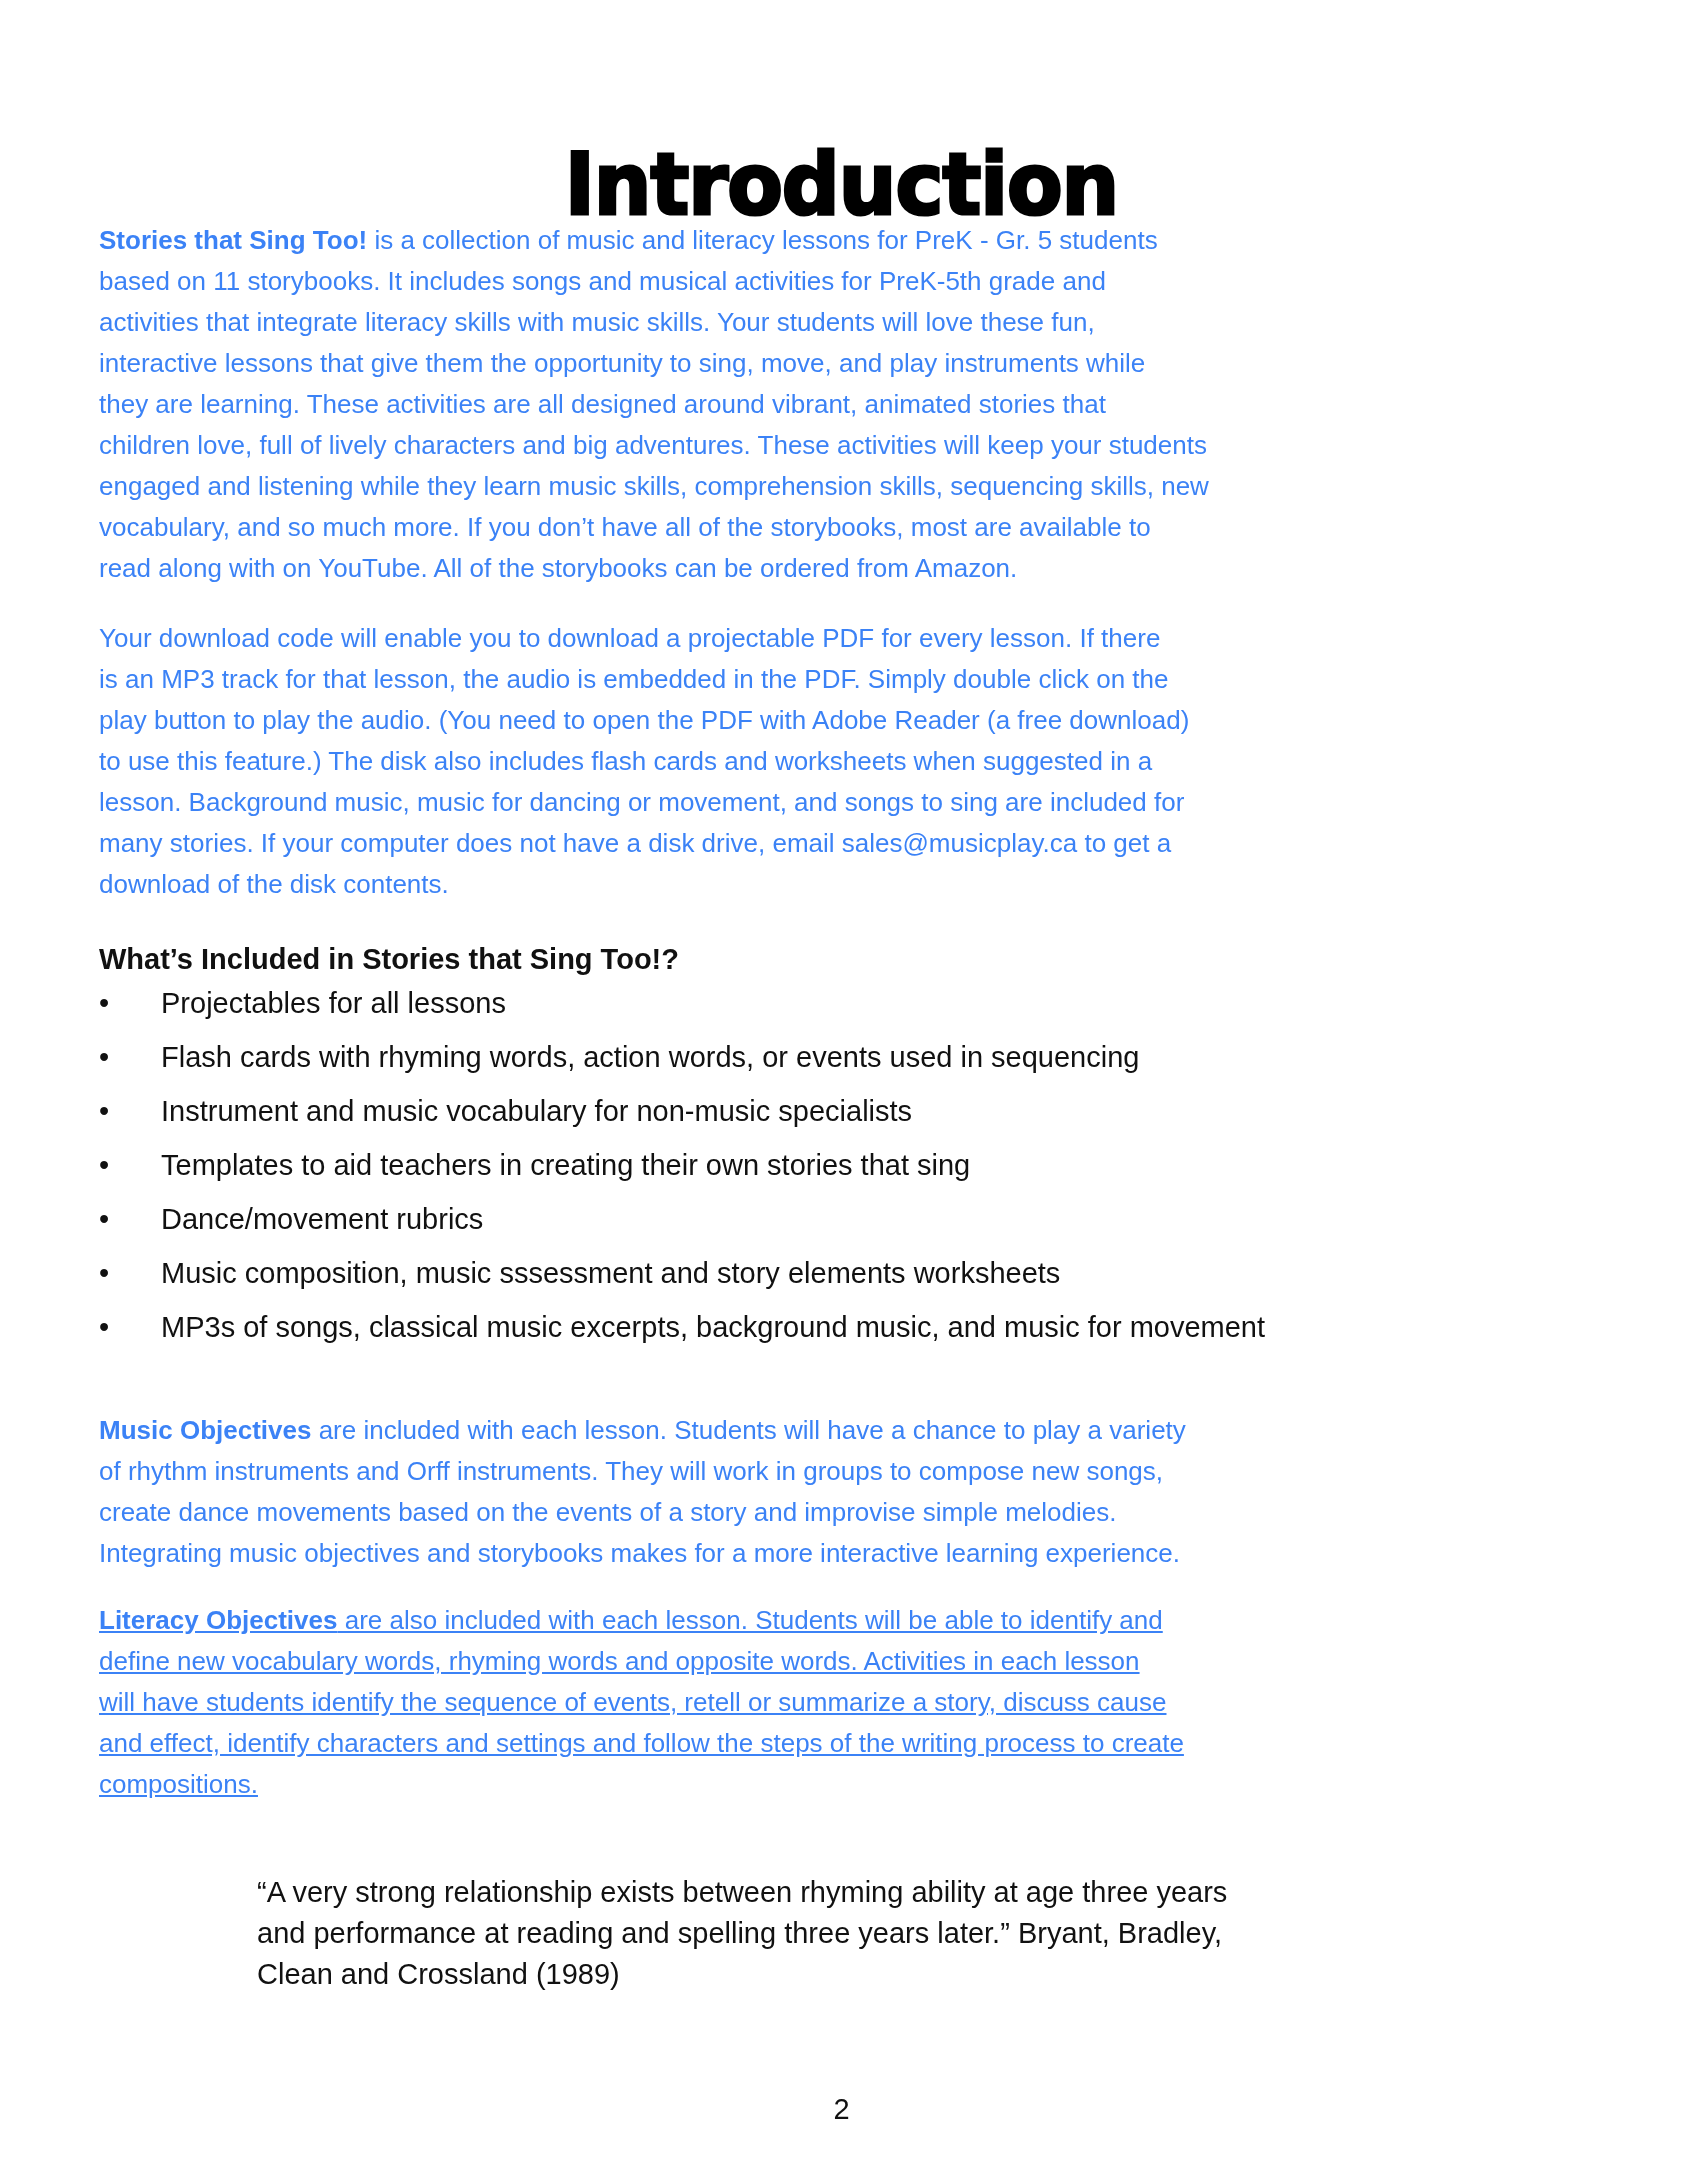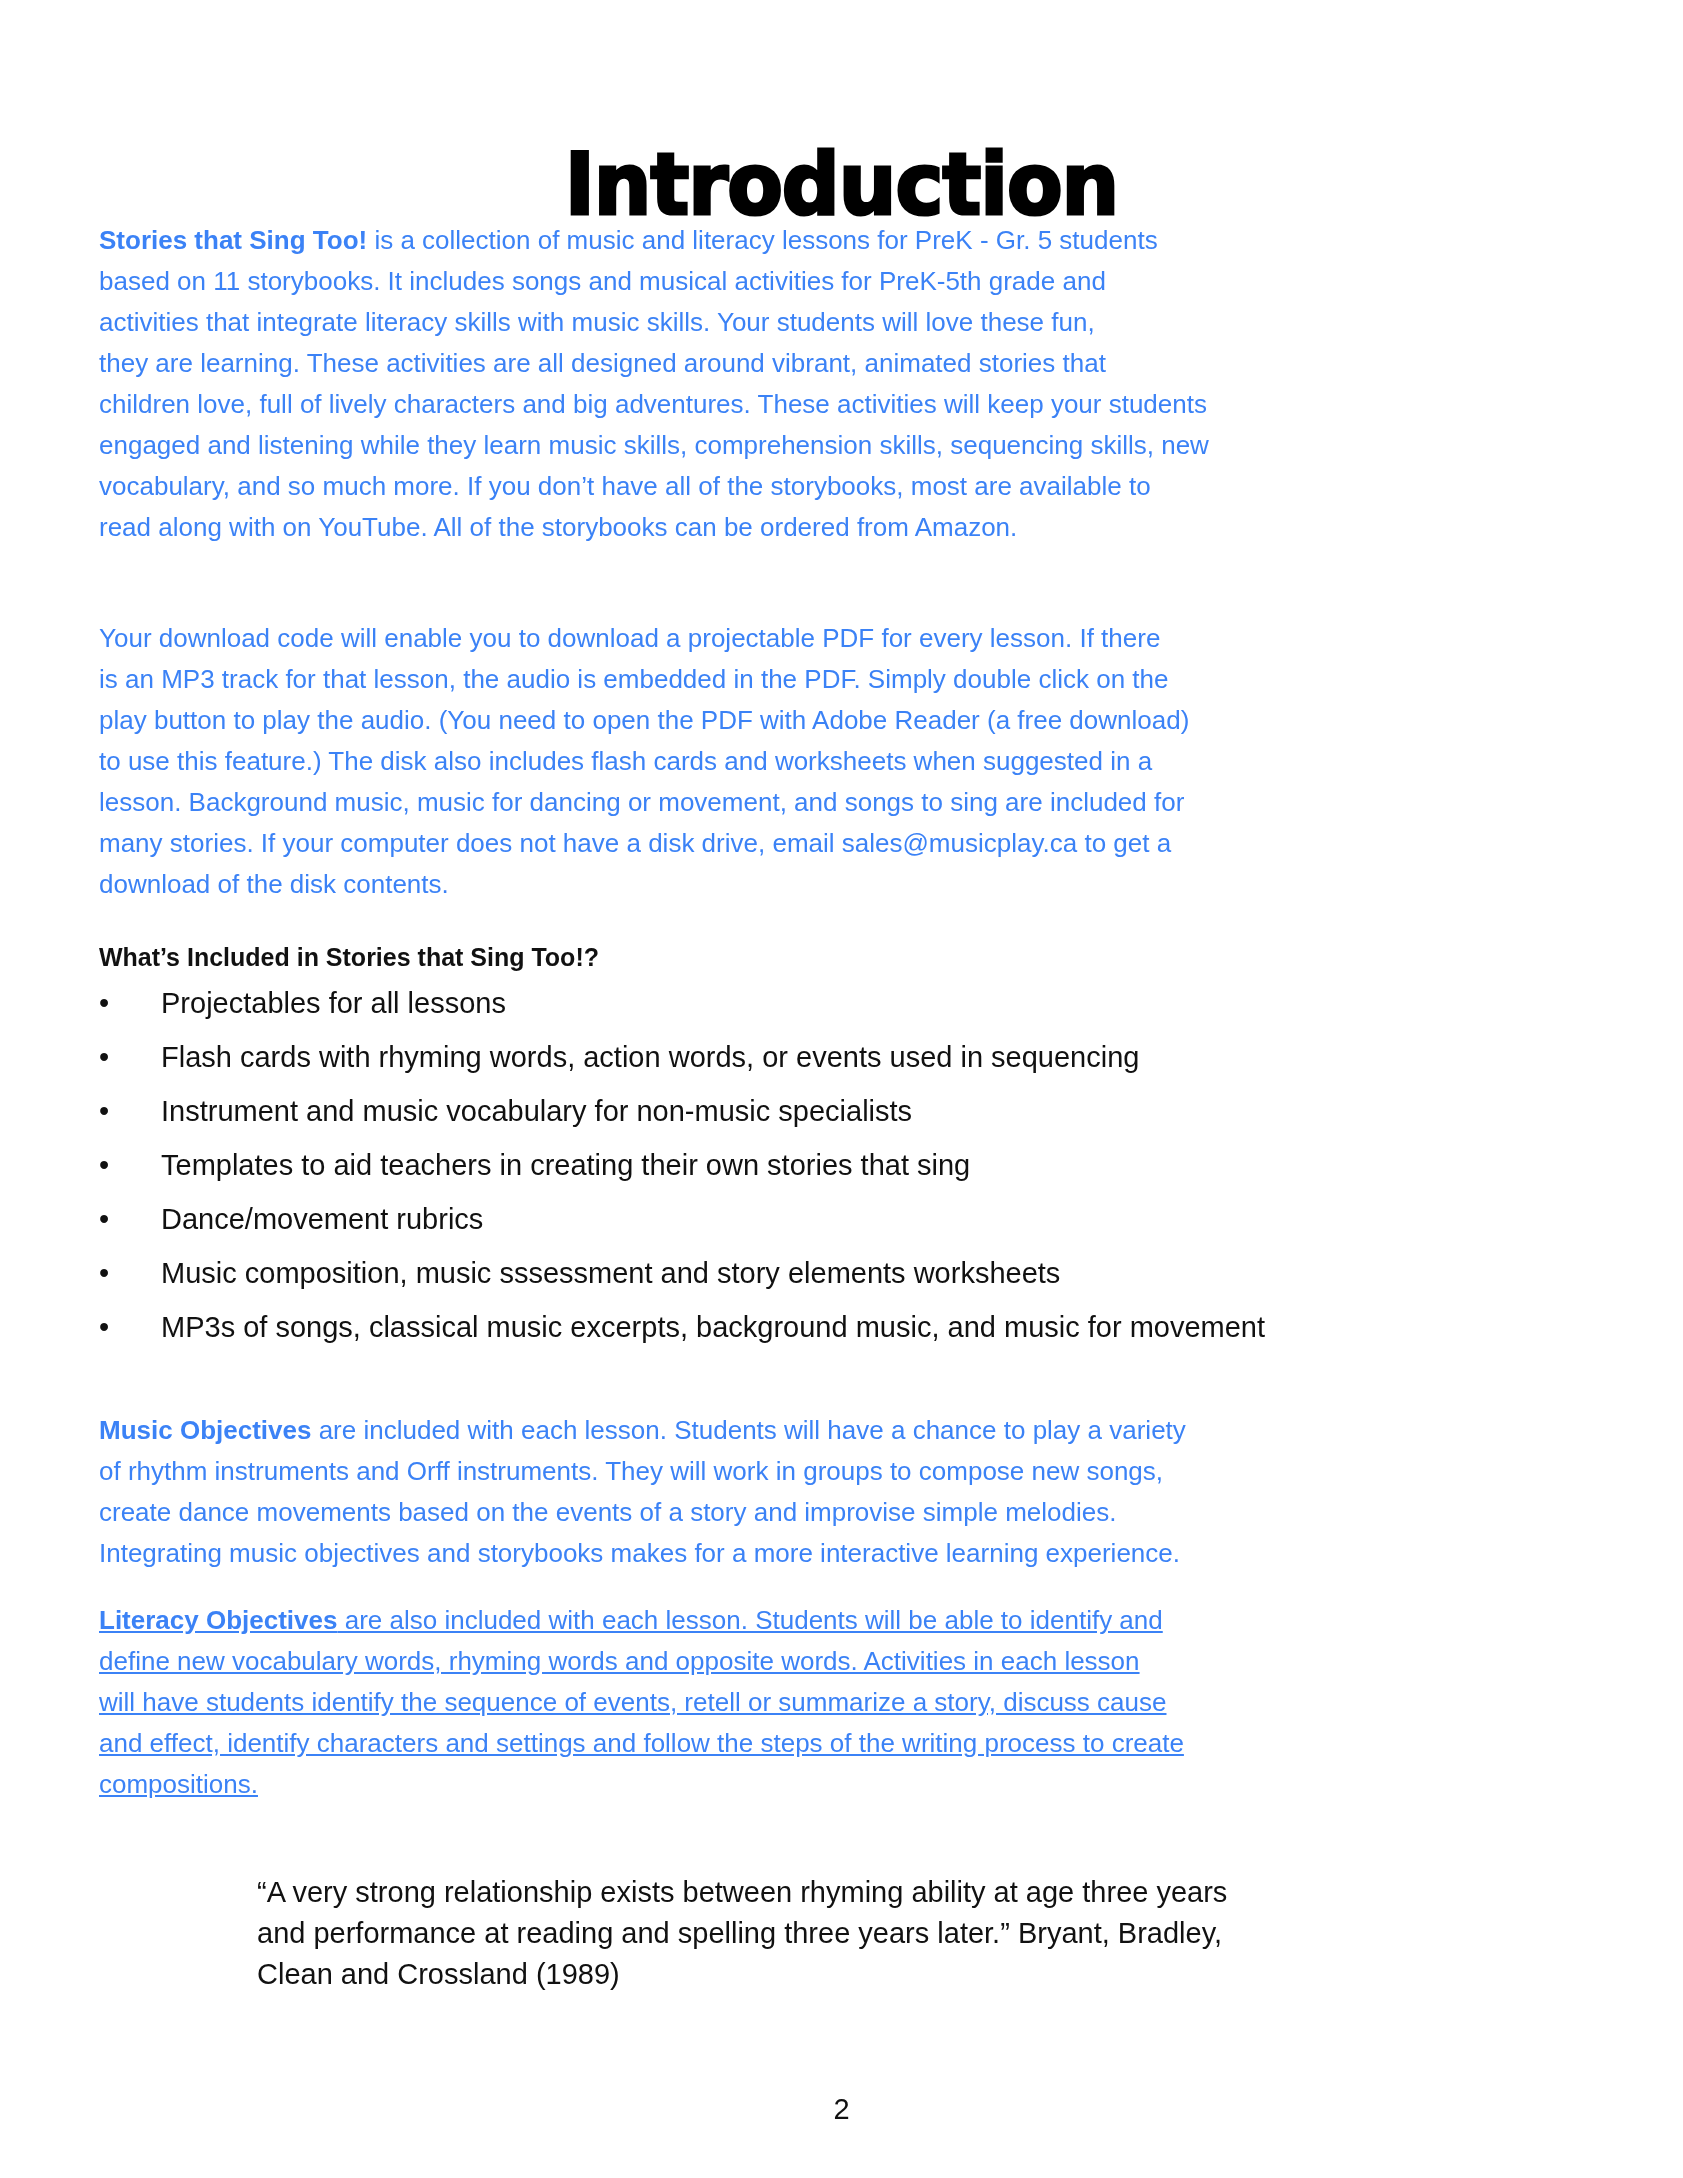--- a/index.html
+++ b/index.html
@@ -15,21 +15,21 @@
     position: absolute; left: 99px; width: 1505px;
     font-family: "Liberation Sans", sans-serif; font-size: 26px; line-height: 41px;
     color: #3b82f6;
   }
   .line { display: block; white-space: nowrap; }
   .b { font-weight: bold; }
   #p1 { top: 220px; }
   #p2 { top: 618px; }
   .heading {
     position: absolute; left: 99px; top: 943px;
-    font-family: "Liberation Sans", sans-serif; font-size: 25px; font-weight: bold; color: #111;
+    font-family: "Liberation Sans", sans-serif; font-size: 29px; font-weight: bold; color: #111;
   }
   .bullets { position: absolute; left: 99px; top: 983px; width: 1505px; margin: 0; padding: 0; list-style: none;
     font-family: "Liberation Sans", sans-serif; font-size: 29px; color: #111; }
   .bullets li { height: 54px; line-height: 41px; white-space: nowrap; position: relative; padding-left: 62px; }
   .bullets li .dot { position: absolute; left: 0; top: 0; width: 20px; }
   #p3 { top: 1410px; }
   #p4 { top: 1600px; text-decoration: underline; }
   .quote {
     position: absolute; left: 257px; top: 1872px; width: 1188px;
     font-family: "Liberation Sans", sans-serif; font-size: 29px; line-height: 41px; color: #111;
@@ -43,20 +43,21 @@
 <body>
 
 <div class="page">
 
   <h1 class="title">Introduction</h1>
 
   <div class="body-text" id="p1">
     <span class="line"><span class="b">Stories that Sing Too!</span><span> is a collection of music and literacy lessons for PreK - Gr. 5 students</span></span>
     <span class="line">based on 11 storybooks.  It  includes songs  and musical activities for PreK-5th grade and</span>
     <span class="line">activities that integrate literacy skills with music skills.  Your students will love these fun,</span>
+    <span class="line">interactive lessons that give them the opportunity to sing, move, and play instruments while</span>
     <span class="line">they are learning.  These activities are all designed around vibrant, animated stories that</span>
     <span class="line">children love, full of lively characters and big adventures.  These activities will keep your students</span>
     <span class="line">engaged and listening while they learn music skills, comprehension skills, sequencing skills, new</span>
     <span class="line">vocabulary, and so much more.  If you don’t have all of the storybooks, most are available to</span>
     <span class="line">read along with on YouTube.  All of the storybooks can be ordered from Amazon.</span>
   </div>
 
   <div class="body-text" id="p2">
     <span class="line">Your download code will enable you to download a projectable PDF for every lesson.  If there</span>
     <span class="line">is an MP3 track for that lesson, the audio is embedded in the PDF.  Simply double click on the</span>

